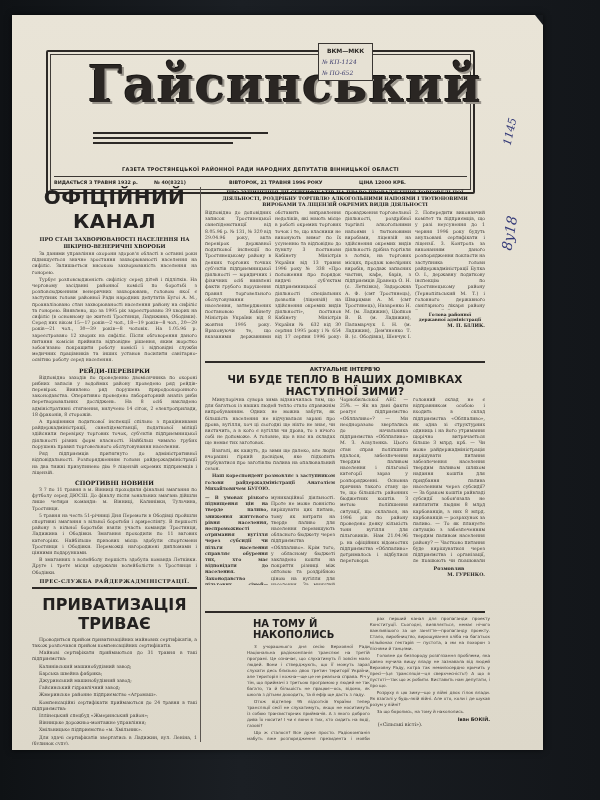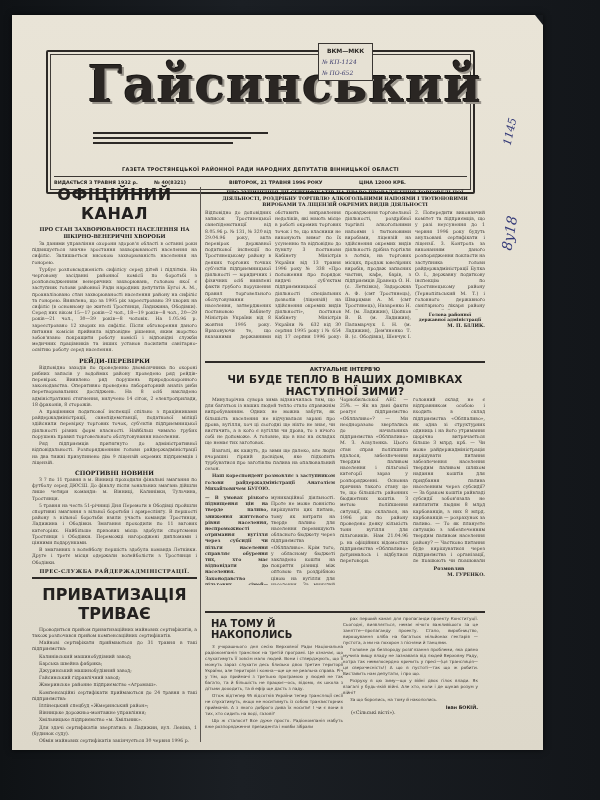--- a/index.html
+++ b/index.html
@@ -59,21 +59,21 @@
   <div class="stamp">
     <div style="text-align:center;font-weight:bold">ВКМ—МКК</div>
     <div class="hw">№ КП-1124</div>
     <div class="hw">№ ПО-652</div>
   </div>
 
   <div class="pen" style="left:484px;top:110px;font-size:11px;transform:rotate(-78deg);">1145</div>
   <div class="pen" style="left:480px;top:210px;font-size:14px;transform:rotate(-80deg);">8y18</div>
 
   <div class="col" style="left:20px;top:170px;width:165px;height:560px;">
-    <div class="h-sans" style="font-size:16px;text-align:center;letter-spacing:.5px;">ОФІЦІЙНИЙ КАНАЛ</div>
+    <div class="h-sans" style="font-size:20px;text-align:center;letter-spacing:.5px;">ОФІЦІЙНИЙ КАНАЛ</div>
     <div class="h-serif sub-center" style="font-size:5.3px;line-height:6.5px;margin:3px 4px 2px;">ПРО СТАН ЗАХВОРЮВАНОСТІ НАСЕЛЕННЯ НА ШКІРНО-ВЕНЕРИЧНІ ХВОРОБИ</div>
     <div class="txt">
       <p>За даними управління охорони здоров'я області в останні роки підвищується значне зростання захворюваності населення на сифіліс. Залишається високою захворюваність населення на гонорею.</p>
       <p>Турбує розповсюдженість сифілісу серед дітей і підлітків. На черговому засіданні районної комісії по боротьбі з розповсюдженням венеричних захворювань, головою якої є заступник голови районної Ради народних депутатів Бугоі А. М., проаналізовано стан захворюваності населення району на сифіліс та гонорею. Виявлено, що за 1995 рік зареєстровано 39 хворих на сифіліс (в основному це жителі Тростянця, Ладижина, Ободівки). Серед них віком 15—17 років—2 чол., 18—19 років—8 чол., 20—29 років—21 чол., 30—39 років—8 чоловік. На 1.05.96 р. зареєстровано 12 хворих на сифіліс. Після обговорення даного питання комісія прийняла відповідне рішення, яким жорстко зобов'язано покращити роботу комісії і відповідні служби медичних працівників та інших установ посилити санітарно-освітню роботу серед населення.</p>
     </div>
     <div class="h-serif sub-center" style="font-size:6px;margin:3px 0 1px;">РЕЙДИ-ПЕРЕВІРКИ</div>
     <div class="txt">
       <p>Відповідно заходів по проведенню двомісячника по охороні рибних запасів у водоймах району проведено ряд рейдів-перевірок. Виявлено ряд порушень природоохоронного законодавства. Оперативно проведено лабораторний аналіз риби перетворювальних досліджень. На 8 осіб накладено адміністративні стягнення, вилучено 14 сіток, 2 електроприлади, 18 фраконів, 8 сторожів.</p>
       <p>А працівники податкової інспекції спільно з працівниками райдержадміністрації, санепідемстанції, податкової міліції здійснили перевірку торгових точок, суб'єктів підприємницької діяльності різних форм власності. Найбільш чимало грубих порушень правил торговельного обслуговування населення.</p>
       <p>Ряд підприємців притягнуто до адміністративної відповідальності. Розпорядженням голови райдержадміністрації на два тижні призупинено дію 9 ліцензій окремих підприємців і ліцензій.</p>
@@ -142,21 +142,21 @@
         <div class="txt" style="height:165px;overflow:hidden;">головний склад не є відправником особою і входить в склад підприємства «Облпаливо», як одна зі структурних одиниць і на його утримання щорічно витрачається більше 3 млрд. крб. — Чи може райдержадміністрація вирішувати питання забезпечення населення твердим паливом шляхом надання коштів для придбання палива населенням через субсидії? — За браком коштів райвладі субсидії зобов'язала не виплатити людям 8 млрд карбованців, з них 8 млрд. карбованців — розрахунок за паливо. — То як плануєте ситуацію з забезпеченням твердим паливом населення району? — Частково питання буде вирішуватися через підприємства і організації, де працюють чи працювали люди. А взагалі щодо поліпшення ситуації з забезпеченням твердим паливом, то вона залежить лише від підприємства «Облпаливо» і від власного палива з самого.</div>
         <div class="sign" style="text-align:center;margin-top:3px;">Розмовляв</div>
         <div class="sign">М. ГУРЕНКО.</div>
       </div>
     </div>
   </div>
 
   <div class="rule abs" style="left:193px;top:596px;width:280px;height:2px;"></div>
 
   <div class="col" style="left:193px;top:601px;width:285px;height:125px;">
-    <div style="display:flex;gap:0;">
+    <div style="display:flex;gap:0;margin-left:42px;">
       <div style="width:138px;">
         <div class="h-sans" style="font-size:10px;margin:2px 0 4px 6px;">НА ТОМУ Й НАКОПОЛИСЬ</div>
         <div class="txt" style="font-family:'DejaVu Sans',sans-serif;font-size:4.2px;line-height:6px;">
           <p>З учорашнього дня сесію Верховної Ради Національна радіокомпанія транслює на третій програмі. Це означає, що слухатимуть її зовсім мало людей. Вони і стверджують, що її можуть зараз слухати десь близько двох третин території України, але територія і кожна—ще це не реальна справа. Річ у тім, що приймачі з третьою програмою у людей не так багато, та й більшість не працює—ось, відомо, як школа з дітьми доходить, та й ефір ще дасть з ладу.</p>
           <p>Отож відтепер 95 відсотків України тепер трансляції сесії не слухатимуть, якщо не носитимуть із собою транзисторних приймачів. А з якого доброго дива їх носити! І чи є вони в тих, хто сидить на воді, газові?</p>
           <p>Що ж сталося? Все дуже просто. Радіокомпанія мабуть вже розпорядження президента і мовби зібрали</p>
         </div>
       </div>
       <div style="width:135px;">
         <div class="txt" style="font-family:'DejaVu Sans',sans-serif;font-size:4.2px;line-height:6px;">

